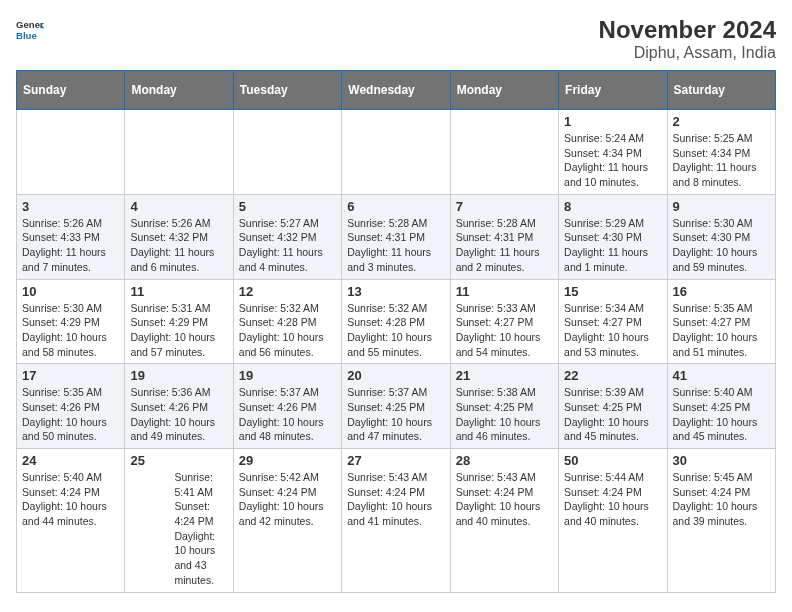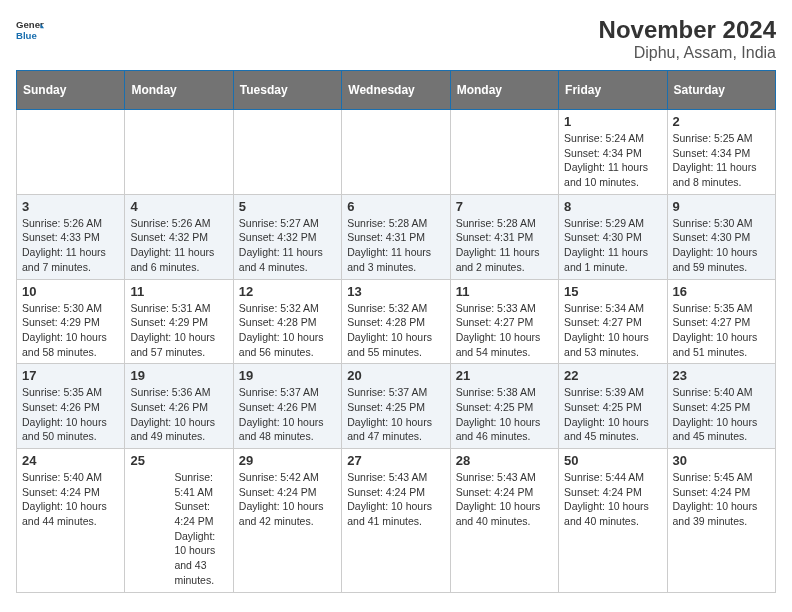--- a/index.html
+++ b/index.html
@@ -255,21 +255,21 @@
 Sunset: 4:25 PM
 Daylight: 10 hours and 46 minutes.</div>
         </td>
         <td>
           <div class="day-num">22</div>
           <div class="day-info" style="white-space: pre-line;">Sunrise: 5:39 AM
 Sunset: 4:25 PM
 Daylight: 10 hours and 45 minutes.</div>
         </td>
         <td>
-          <div class="day-num">23</div>
+          <div class="day-num">41</div>
           <div class="day-info" style="white-space: pre-line;">Sunrise: 5:40 AM
 Sunset: 4:25 PM
 Daylight: 10 hours and 45 minutes.</div>
         </td>
       </tr>
       <tr>
         <td>
           <div class="day-num">24</div>
           <div class="day-info" style="white-space: pre-line;">Sunrise: 5:40 AM
 Sunset: 4:24 PM

